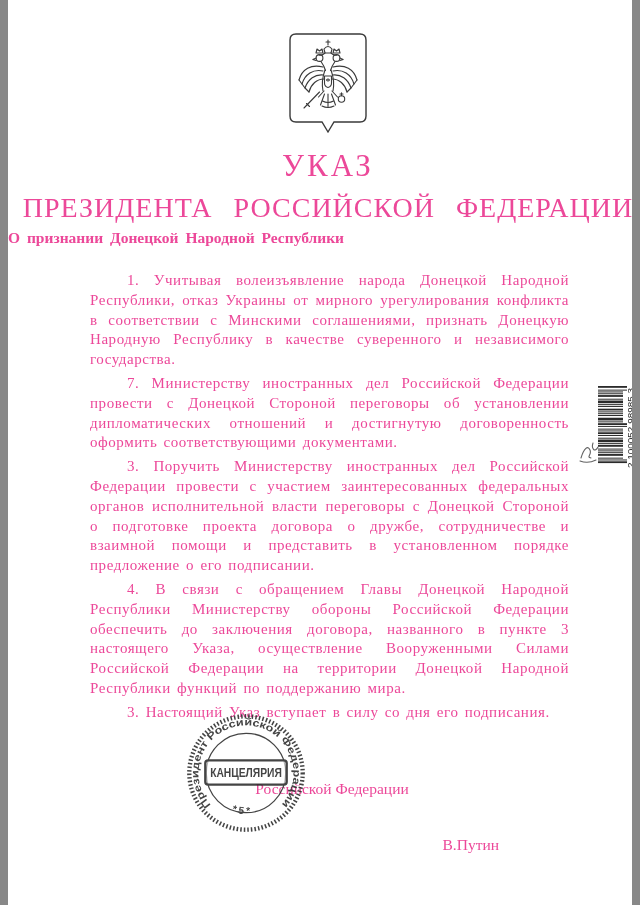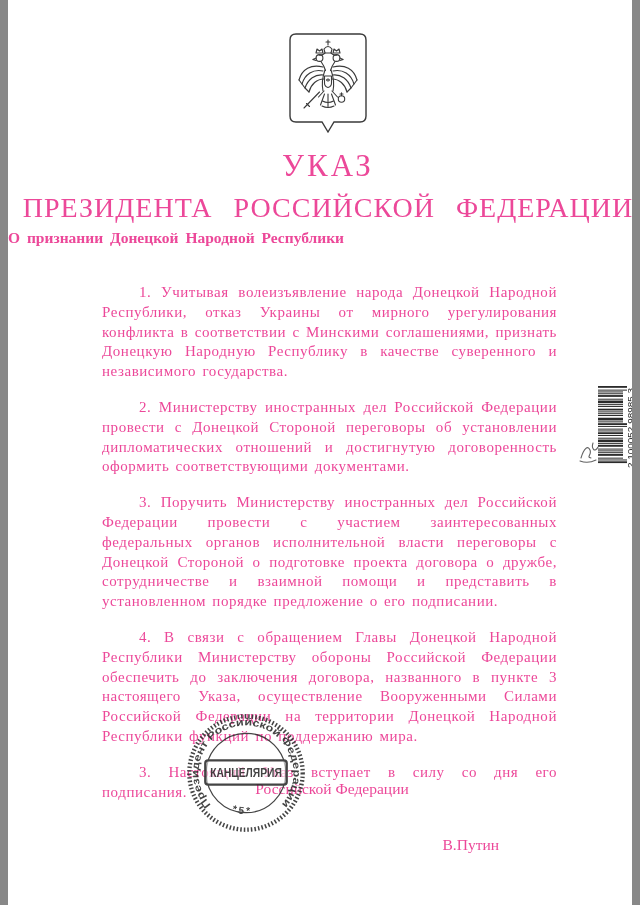--- a/index.html
+++ b/index.html
@@ -19,21 +19,21 @@
     position:absolute;left:0;top:193px;width:640px;text-align:center;
     font-size:28px;letter-spacing:1px;word-spacing:13px;line-height:1.05;
   }
   .subject{
     position:absolute;left:0;top:229px;width:640px;text-align:left;
     font-size:15.5px;font-weight:bold;word-spacing:3px;line-height:1.1;
   }
   
   .body-text{position:absolute;left:78px;top:267px;width:487px;}
   .body-text p{
-    margin:16px;font-size:15px;line-height:19.8px;text-indent:37px;
+    margin:4px;font-size:15px;line-height:19.8px;text-indent:37px;
     text-align:justify;letter-spacing:0.55px;word-spacing:2px;
   }
   
   .barcode{position:absolute;left:589px;top:384px;width:44px;height:86px;}
   .reg-mark{position:absolute;left:570px;top:438px;width:24px;height:26px;opacity:.8;}
   
   .stamp{position:absolute;left:175px;top:710px;width:126px;height:126px;opacity:.88;}
   
   .signature{position:absolute;left:243px;top:779px;width:250px;height:42px;font-size:15.5px;}
   .sig-left{position:absolute;left:0;top:0;width:162px;text-align:center;line-height:20px;}
@@ -92,21 +92,21 @@
       </g>
     </svg>
   </div>
 
   <div class="doc-type">УКАЗ</div>
   <div class="issuer">ПРЕЗИДЕНТА РОССИЙСКОЙ ФЕДЕРАЦИИ</div>
   <div class="subject">О признании Донецкой Народной Республики</div>
 
   <div class="body-text">
     <p>1. Учитывая волеизъявление народа Донецкой Народной Республики, отказ Украины от мирного урегулирования конфликта в соответствии с Минскими соглашениями, признать Донецкую Народную Республику в качестве суверенного и независимого государства.</p>
-    <p>2. Министерству иностранных дел Российской Федерации провести с Донецкой Стороной переговоры об установлении дипломатических отношений и достигнутую договоренность оформить соответствующими документами.</p>
+    <p>7. Министерству иностранных дел Российской Федерации провести с Донецкой Стороной переговоры об установлении дипломатических отношений и достигнутую договоренность оформить соответствующими документами.</p>
     <p>3. Поручить Министерству иностранных дел Российской Федерации провести с участием заинтересованных федеральных органов исполнительной власти переговоры с Донецкой Стороной о подготовке проекта договора о дружбе, сотрудничестве и взаимной помощи и представить в установленном порядке предложение о его подписании.</p>
     <p>4. В связи с обращением Главы Донецкой Народной Республики Министерству обороны Российской Федерации обеспечить до заключения договора, названного в пункте 3 настоящего Указа, осуществление Вооруженными Силами Российской Федерации на территории Донецкой Народной Республики функций по поддержанию мира.</p>
     <p>3. Настоящий Указ вступает в силу со дня его подписания.</p>
   </div>
 
   <div class="barcode">
     <svg width="44" height="86" viewBox="0 0 44 86" xmlns="http://www.w3.org/2000/svg">
       <g id="barcode-bars" fill="#2b2b2b">
           <rect x="1" y="2.00" width="29" height="1.81"></rect>
           <rect x="1" y="5.63" width="29" height="1.00"></rect>

